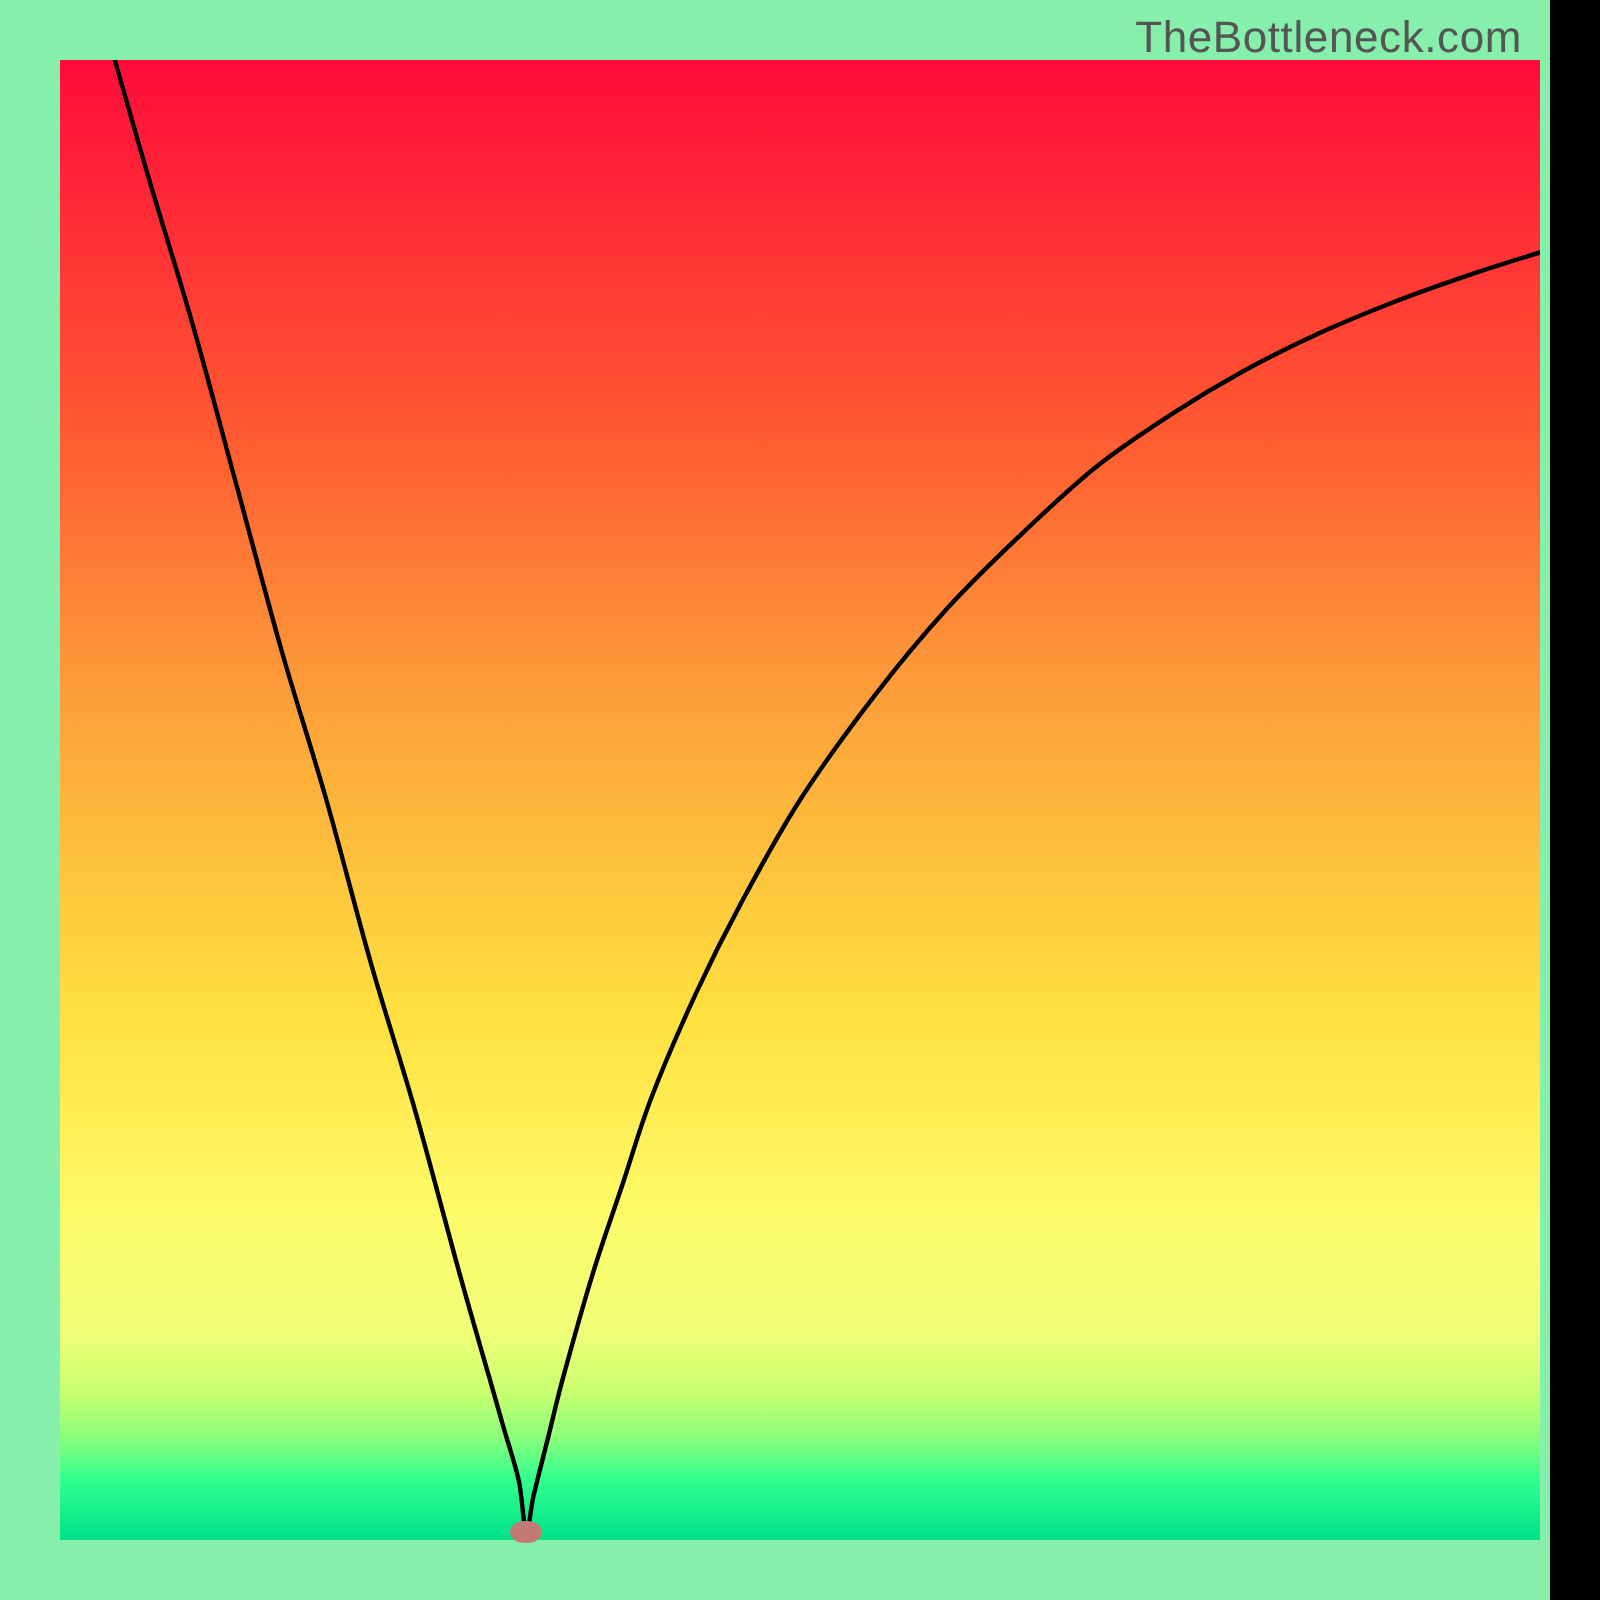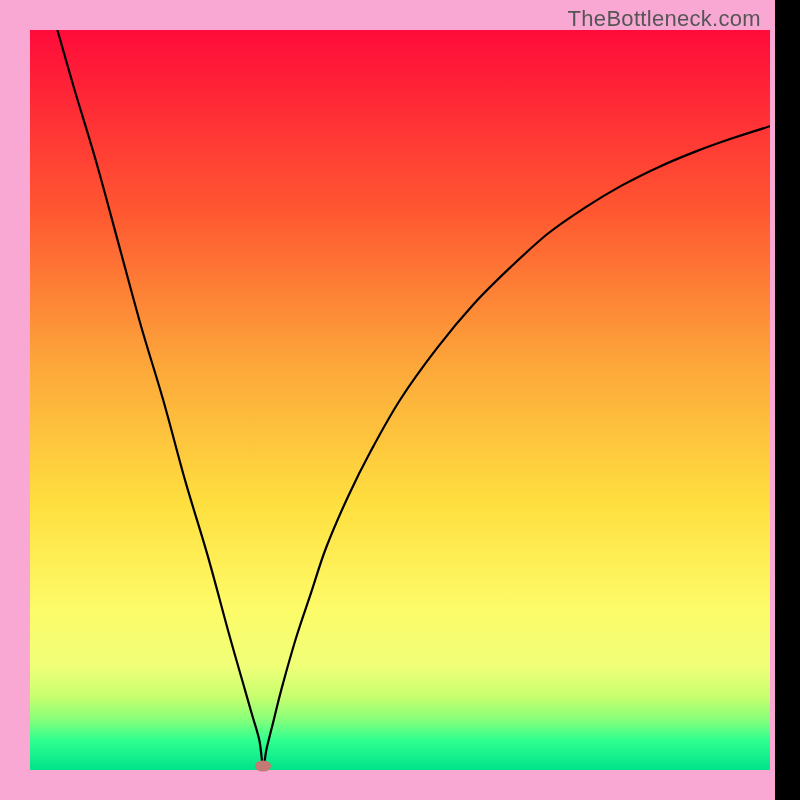--- a/index.html
+++ b/index.html
@@ -8,21 +8,21 @@
     width: 800px;
     height: 800px;
     background: #000;
     overflow: hidden;
     font-family: Arial, Helvetica, sans-serif;
   }
   .frame {
     position: relative;
     width: 775px;
     height: 800px;
-    background: #f9a8d4;
+    background: #86efac;
   }
   .watermark {
     position: absolute;
     top: 6px;
     right: 14px;
     color: #555;
     font-size: 22px;
     font-weight: 500;
     letter-spacing: 0.3px;
     z-index: 10;

